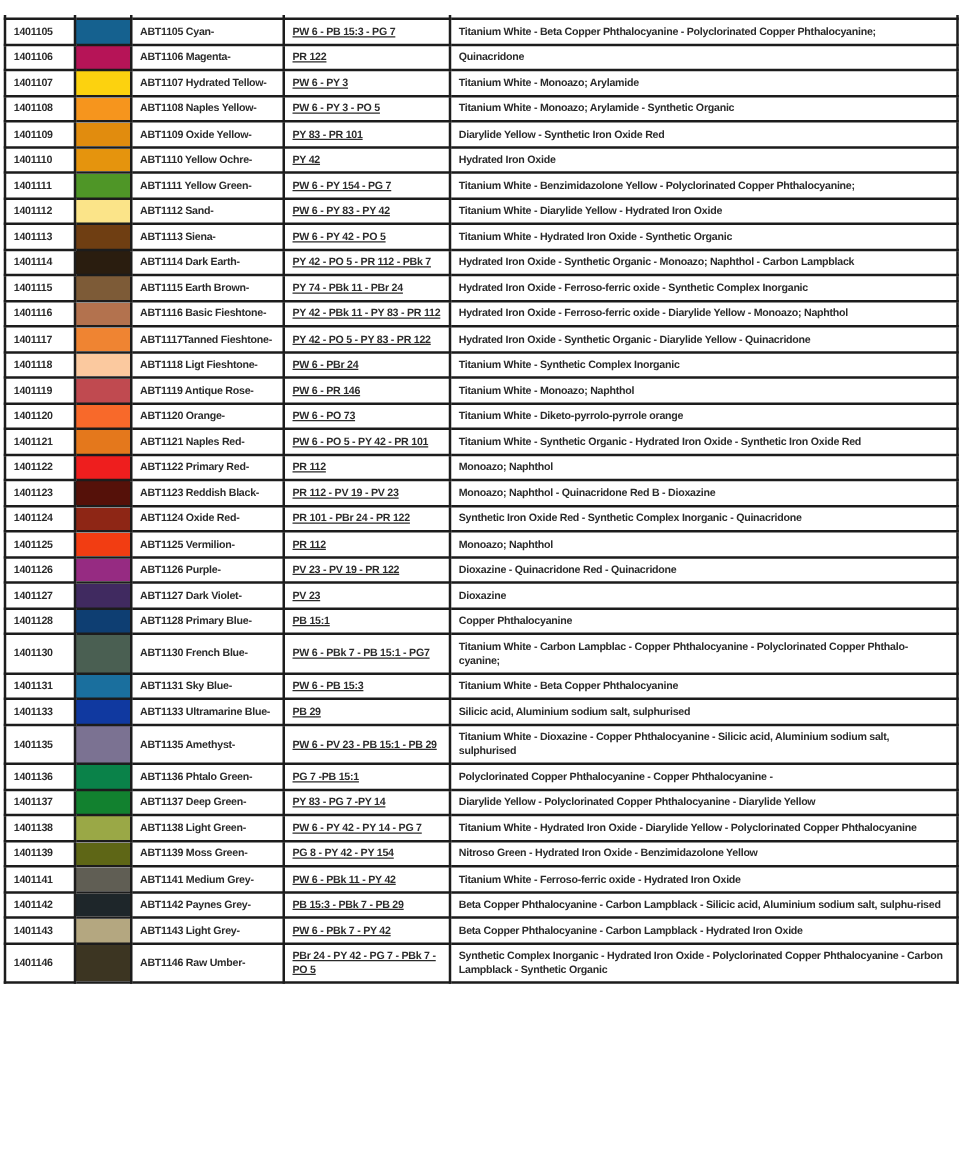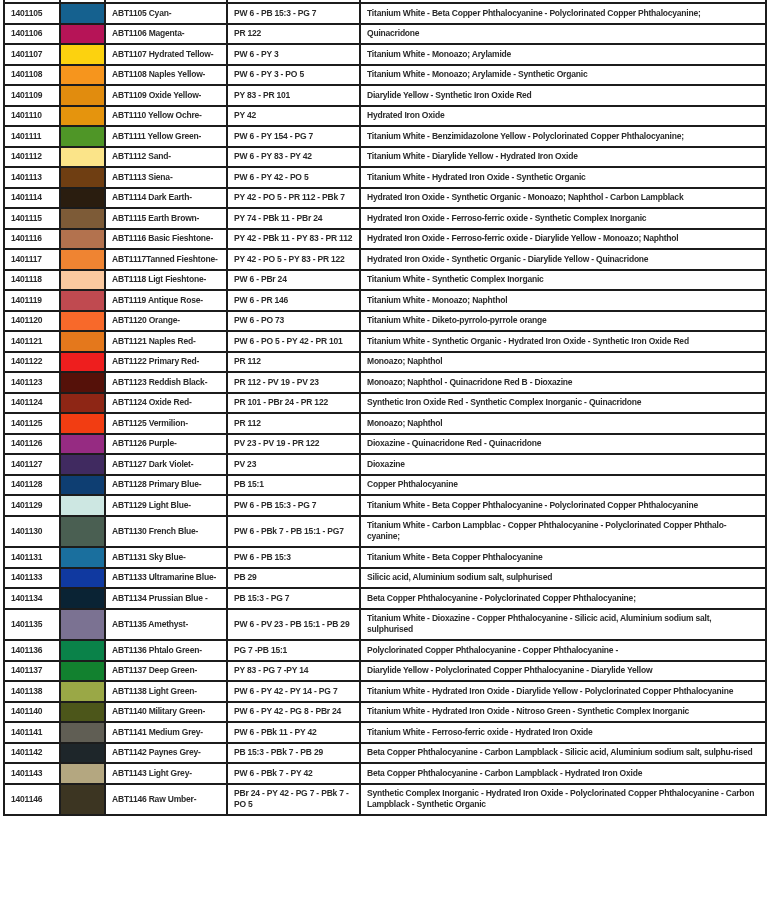--- a/index.html
+++ b/index.html
@@ -1,33 +1,33 @@
 <!DOCTYPE html>
 <html><head>
 <meta charset="utf-8">
 <style>
   html,body{margin:0;padding:0;}
   body{
     width:770px;height:924px;overflow:hidden;background:#ffffff;
     font-family:"Liberation Sans",sans-serif;
   }
-  .page{padding:0 3px;}
+  .page{padding:12px 3px;}
   table.pigtable{
     border-collapse:collapse;table-layout:fixed;width:764px;
   }
   table.pigtable td{
     border:2px solid #1c1c1c;background:#ffffff;
     font-size:8.5px;font-weight:bold;letter-spacing:-0.2px;
     color:#2b2b2b;line-height:11px;vertical-align:middle;
     padding:3.75px 6px;overflow:hidden;
   }
   td.code-cell{width:54px;padding-left:10px;}
   td.swatch-cell{width:43px;padding:0;}
   td.name-cell{width:120px;padding-left:7px;}
-  td.pigment-cell{width:131px;padding-left:7px;}
+  td.pigment-cell{width:131px;padding-left:7px;text-decoration:underline;}
   td.desc-cell{padding-left:9px;}
   tr.sliver td{height:2px;padding:0;border-top:none;}
 </style>
 </head>
 <body>
 
 <div class="page">
   <table class="pigtable">
     <tbody>
       <tr class="sliver">
@@ -223,27 +223,20 @@
   </tr>
 
   <tr>
     <td class="code-cell">1401128</td>
     <td class="swatch-cell" style="background: rgb(14, 62, 114);"></td>
     <td class="name-cell">ABT1128 Primary Blue-</td>
     <td class="pigment-cell">PB 15:1</td>
     <td class="desc-cell">Copper Phthalocyanine</td>
   </tr>
 
-  <tr>
-    <td class="code-cell">1401129</td>
-    <td class="swatch-cell" style="background: rgb(205, 231, 226);"></td>
-    <td class="name-cell">ABT1129 Light Blue-</td>
-    <td class="pigment-cell">PW 6 - PB 15:3 - PG 7</td>
-    <td class="desc-cell">Titanium White - Beta Copper Phthalocyanine - Polyclorinated Copper Phthalocyanine</td>
-  </tr>
 
   <tr>
     <td class="code-cell">1401130</td>
     <td class="swatch-cell" style="background: rgb(74, 95, 82);"></td>
     <td class="name-cell">ABT1130 French Blue-</td>
     <td class="pigment-cell">PW 6 - PBk 7 - PB 15:1 - PG7</td>
     <td class="desc-cell">Titanium White - Carbon Lampblac - Copper Phthalocyanine - Polyclorinated Copper Phthalo-cyanine;</td>
   </tr>
 
   <tr>
@@ -256,27 +249,20 @@
 
 
   <tr>
     <td class="code-cell">1401133</td>
     <td class="swatch-cell" style="background: rgb(16, 57, 160);"></td>
     <td class="name-cell">ABT1133 Ultramarine Blue-</td>
     <td class="pigment-cell">PB 29</td>
     <td class="desc-cell">Silicic acid, Aluminium sodium salt, sulphurised</td>
   </tr>
 
-  <tr>
-    <td class="code-cell">1401134</td>
-    <td class="swatch-cell" style="background: rgb(10, 35, 52);"></td>
-    <td class="name-cell">ABT1134 Prussian Blue -</td>
-    <td class="pigment-cell">PB 15:3 - PG 7</td>
-    <td class="desc-cell">Beta Copper Phthalocyanine - Polyclorinated Copper Phthalocyanine;</td>
-  </tr>
 
   <tr>
     <td class="code-cell">1401135</td>
     <td class="swatch-cell" style="background: rgb(123, 114, 146);"></td>
     <td class="name-cell">ABT1135 Amethyst-</td>
     <td class="pigment-cell">PW 6 - PV 23 - PB 15:1 - PB 29</td>
     <td class="desc-cell">Titanium White - Dioxazine - Copper Phthalocyanine - Silicic acid, Aluminium sodium salt, sulphurised</td>
   </tr>
 
   <tr>
@@ -296,28 +282,28 @@
   </tr>
 
   <tr>
     <td class="code-cell">1401138</td>
     <td class="swatch-cell" style="background: rgb(154, 168, 70);"></td>
     <td class="name-cell">ABT1138 Light Green-</td>
     <td class="pigment-cell">PW 6 - PY 42 - PY 14 - PG 7</td>
     <td class="desc-cell">Titanium White - Hydrated Iron Oxide - Diarylide Yellow - Polyclorinated Copper Phthalocyanine</td>
   </tr>
 
-
-  <tr>
-    <td class="code-cell">1401140</td>
-    <td class="swatch-cell" style="background: rgb(76, 86, 26);"></td>
-    <td class="name-cell">ABT1140 Military Green-</td>
-    <td class="pigment-cell">PW 6 - PY 42 - PG 8 - PBr 24</td>
-    <td class="desc-cell">Titanium White - Hydrated Iron Oxide - Nitroso Green - Synthetic Complex Inorganic</td>
-  </tr>
+  <tr>
+    <td class="code-cell">1401139</td>
+    <td class="swatch-cell" style="background: rgb(94, 102, 22);"></td>
+    <td class="name-cell">ABT1139 Moss Green-</td>
+    <td class="pigment-cell">PG 8 - PY 42 - PY 154</td>
+    <td class="desc-cell">Nitroso Green - Hydrated Iron Oxide - Benzimidazolone Yellow</td>
+  </tr>
+
 
   <tr>
     <td class="code-cell">1401141</td>
     <td class="swatch-cell" style="background: rgb(96, 94, 84);"></td>
     <td class="name-cell">ABT1141 Medium Grey-</td>
     <td class="pigment-cell">PW 6 - PBk 11 - PY 42</td>
     <td class="desc-cell">Titanium White - Ferroso-ferric oxide - Hydrated Iron Oxide</td>
   </tr>
 
   <tr>

